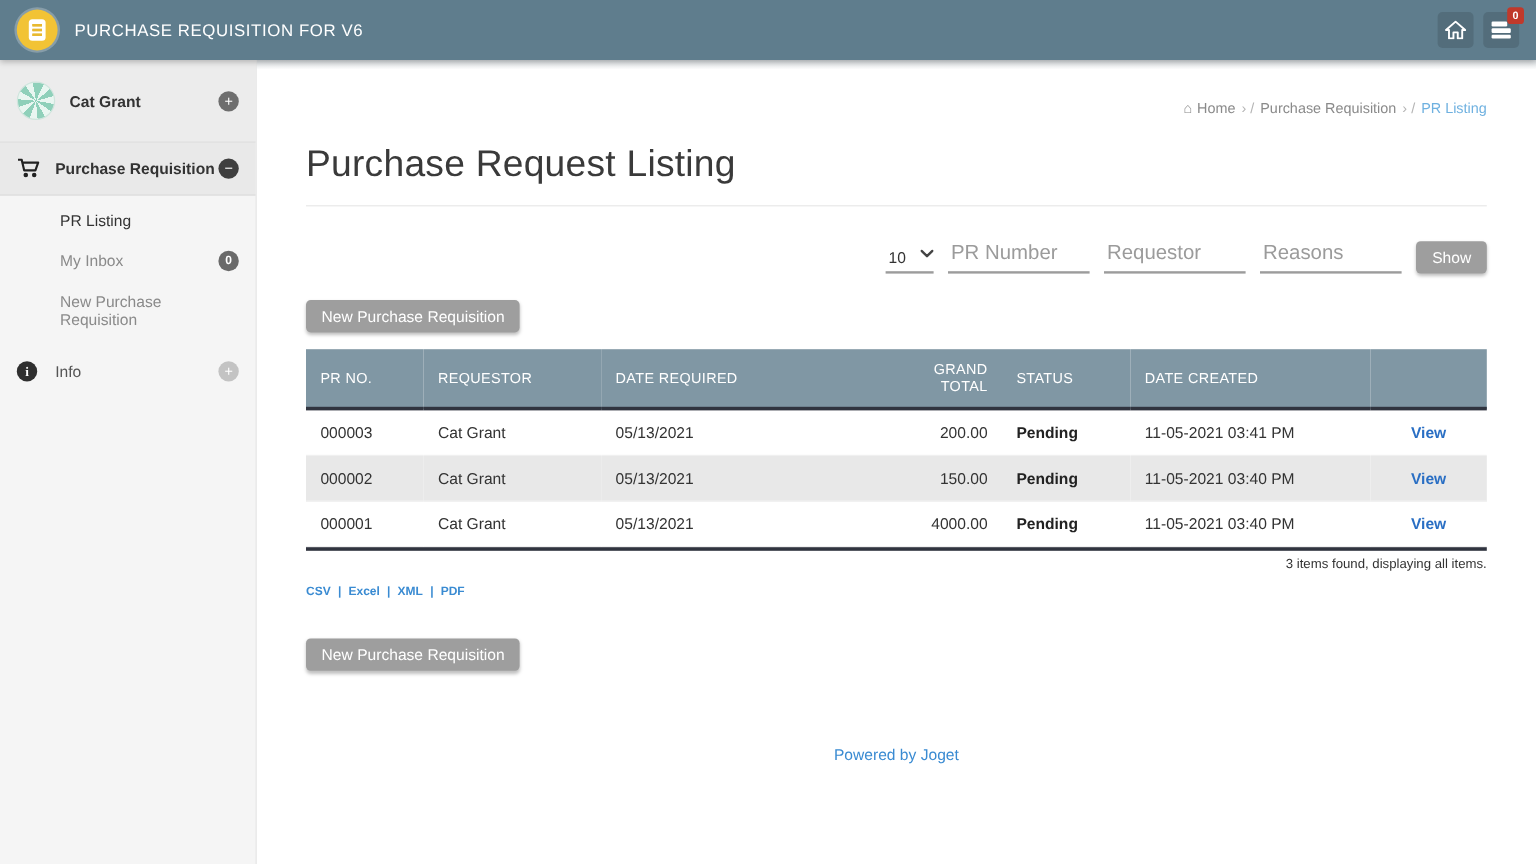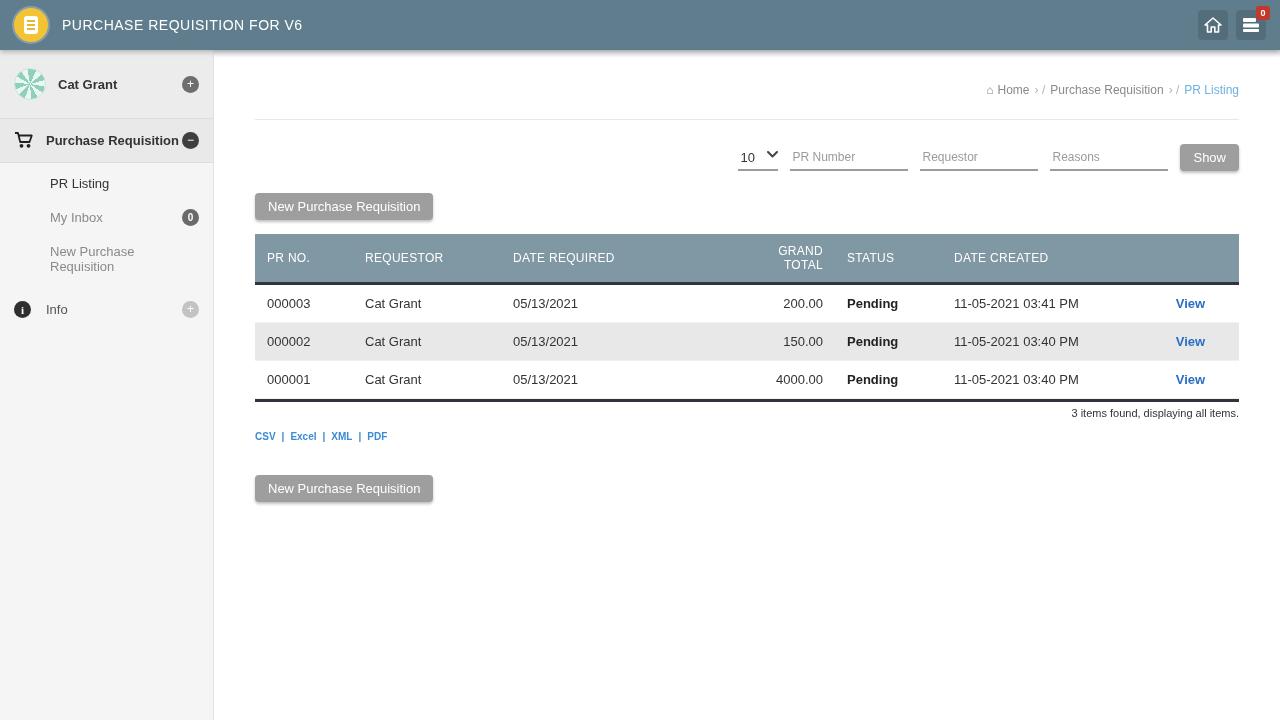--- a/index.html
+++ b/index.html
@@ -68,21 +68,21 @@
 
   .page-title { font-size:31px; color:#3a3a3a; font-weight:400; letter-spacing:0.2px; }
   .title-divider { border:none; border-top:1px solid #e8e8e8; margin:16px 0 0 0; }
 
   .filter-row { display:flex; justify-content:flex-end; align-items:flex-end; gap:12px;
     margin-top:24px; }
   .pagesize-wrap { position:relative; width:40px; border-bottom:2px solid #9c9c9c; }
   .pagesize-wrap select { width:100%; border:none; background:transparent; appearance:none;
     -webkit-appearance:none; font-size:13px; color:#333; padding:4px 14px 4px 2px; cursor:pointer; }
   .pagesize-wrap .chev { position:absolute; right:0; top:5px; pointer-events:none; color:#444; }
-  .filter-input { width:118px; border:none; border-bottom:2px solid #9c9c9c; font-size:12px;
+  .filter-input { width:118px; border:none; border-bottom:2px solid #9c9c9c; font-size:17px;
     color:#333; padding:5px 2px; background:transparent; }
   .filter-input::placeholder { color:#9b9b9b; }
   .btn-gray { background:#9e9e9e; color:#fff; border:none; border-radius:4px; font-size:13px;
     padding:6px 13px; cursor:pointer; box-shadow:0 2px 3px rgba(0,0,0,0.25);
     font-family:"Liberation Sans", sans-serif; }
   .filter-row .btn-gray { margin-left:0; }
 
   .new-btn-row { margin-top:22px; }
 
   
@@ -181,20 +181,21 @@
 </div>
 
 <div class="main">
   <div class="main-shadow"></div>
   <div class="content">
 
     <div class="breadcrumb">
       <span class="home-glyph">⌂</span><a>Home</a><span class="sep">› /</span><a>Purchase Requisition</a><span class="sep">› /</span><span class="current">PR Listing</span>
     </div>
 
+    <h1 class="page-title">Purchase Request Listing</h1>
     <hr class="title-divider">
 
     <div class="filter-row">
       <div class="pagesize-wrap">
         <select>
           <option>10</option>
         </select>
         <span class="chev">
           <svg width="11" height="7" viewBox="0 0 11 7">
               <path d="M1 1 L5.5 5.5 L10 1" fill="none" stroke="#444" stroke-width="2" stroke-linecap="round" stroke-linejoin="round"></path>
@@ -267,15 +268,18 @@
     <div class="table-summary">3 items found, displaying all items.</div>
 
     <div class="export-links">
       <a>CSV</a><span class="pipe">|</span><a>Excel</a><span class="pipe">|</span><a>XML</a><span class="pipe">|</span><a>PDF</a>
     </div>
 
     <div class="bottom-btn-row">
       <button class="btn-gray">New Purchase Requisition</button>
     </div>
 
+    <div class="powered">
+      <a>Powered by Joget</a>
+    </div>
 
   </div>
 </div>
 
 </body></html>

